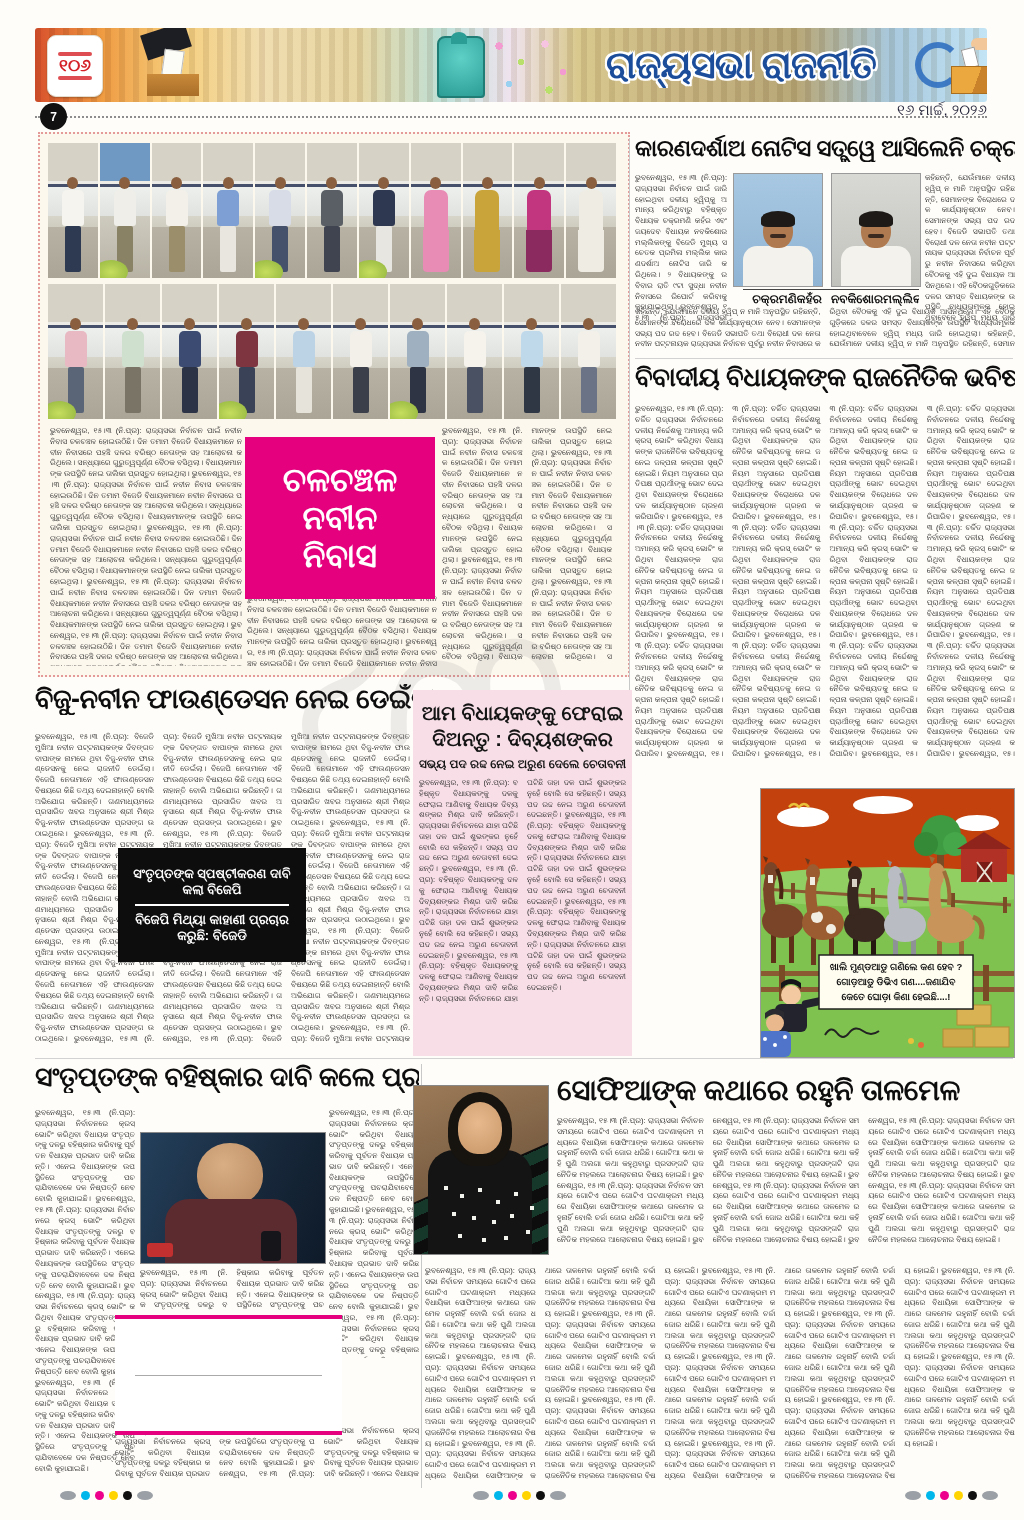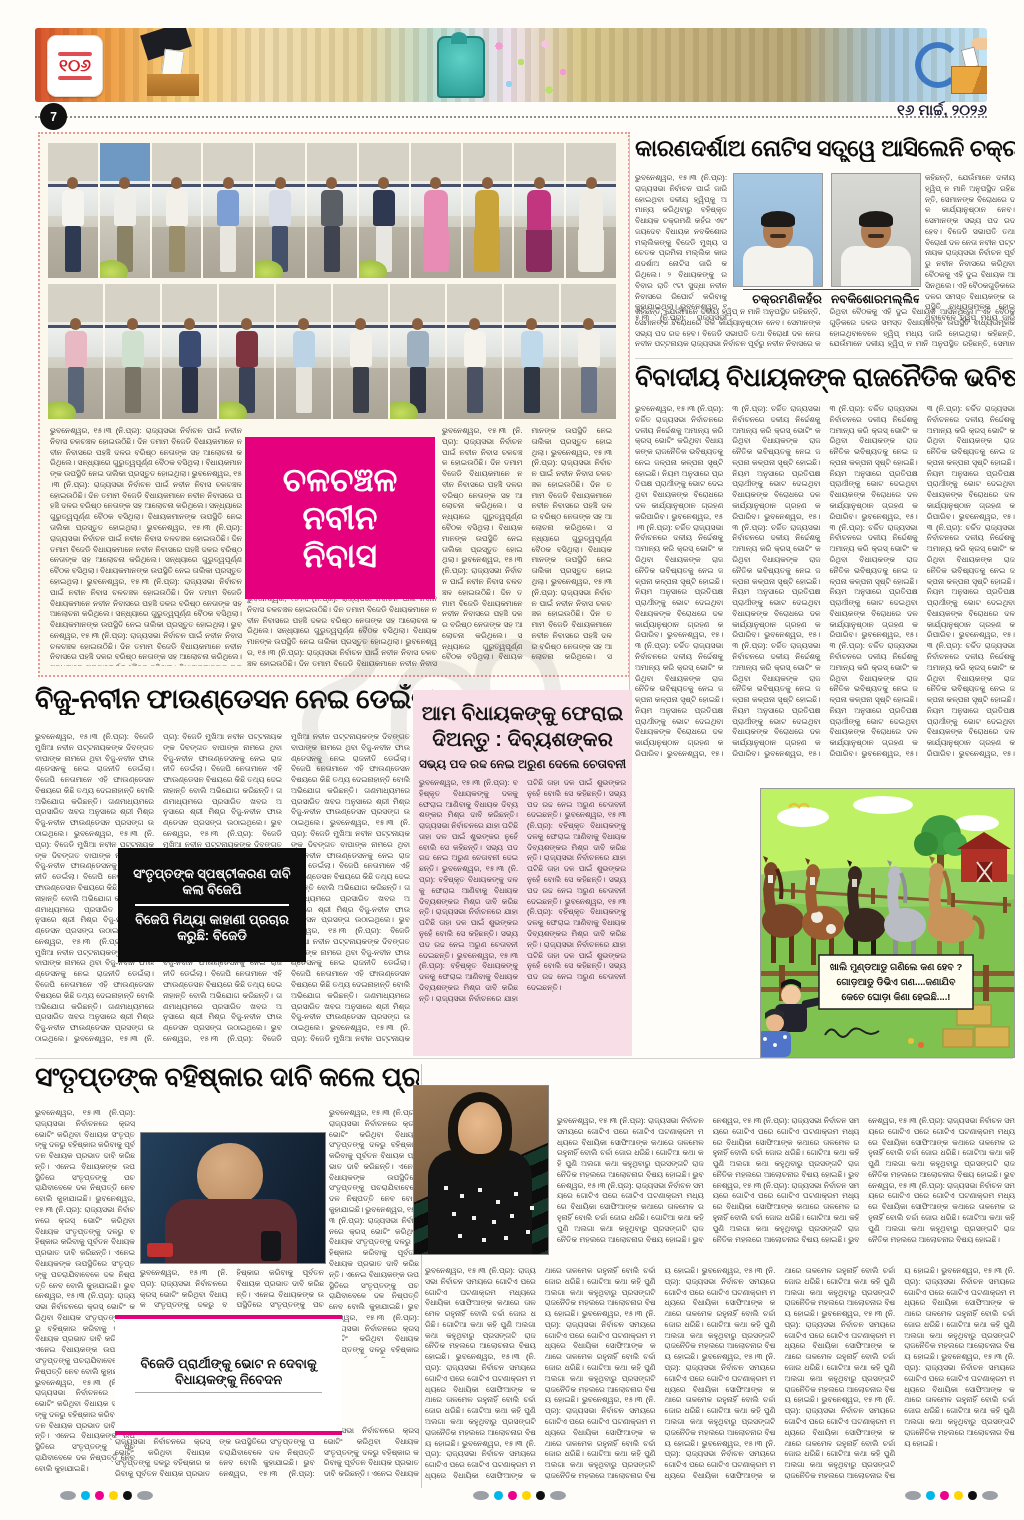--- a/index.html
+++ b/index.html
@@ -50,21 +50,21 @@
   .hand-r{left:936px;top:10px;width:34px;height:12px;background:#f2c79a;border-radius:6px}
   .hand-r:before{content:"";position:absolute;right:-12px;top:-2px;width:14px;height:16px;background:#23232e}
   .slip-r{left:928px;top:20px;width:12px;height:18px;background:#fff;border:1px solid #999;transform:rotate(-14deg)}
   .ballotbox-r{left:916px;top:38px;width:40px;height:26px;background:linear-gradient(110deg,#eaa83e 60%,#c9822a 60%);
     border:1px solid #a96e20}
 
   
   .dotline{left:35px;top:116px;width:952px;border-top:2px dotted #8d8d8d}
   .pagenum{left:40px;top:103px;width:27px;height:27px;background:#111;border-radius:50%;color:#fff;
     font-size:12px;font-weight:700;display:flex;align-items:center;justify-content:center}
-  .dateline{left:760px;top:101px;width:227px;text-align:right;font-size:15px;font-weight:700;color:#1c1c33}
+  .dateline{left:760px;top:101px;width:227px;text-align:right;font-size:15px;font-weight:400;color:#1c1c33}
 
   
   .collagebox{left:38px;top:132px;width:588px;height:541px;background:#fdf8ee;border:2px dotted #e59a9a}
   .crow{position:absolute;left:8px;width:568px;height:135px;display:flex;gap:2px}
   .panel{flex:1;position:relative;overflow:hidden;
     background:linear-gradient(180deg,#d6d2c6 0%,#d6d2c6 28%,#ecebe6 28%,#f2f1ec 52%,#d9d6cc 52%,#cfccc0 62%,#b7b2a4 62%,#aaa596 100%)}
   .panel .car{position:absolute;left:-4px;right:-4px;top:30%;height:22%;background:linear-gradient(#eef0ee,#dfe2df);
     border-top:3px solid #46506a;border-radius:4px}
   .fig{position:absolute;left:50%;bottom:6px;transform:translateX(-50%);display:flex;flex-direction:column;align-items:center}
   .fig .head{width:11px;height:12px;border-radius:50%;background:#8a5f3f}
@@ -101,21 +101,21 @@
   .pinkpanel .sub{margin-top:5px;text-align:center;font-size:12px;font-weight:700;color:#141414;white-space:nowrap;overflow:hidden}
 
   
   .magbox{left:115px;top:1315px;width:215px;height:106px;background:#fff;
     border-top:4px solid #e5007d;border-bottom:4px solid #e5007d;
     display:flex;flex-direction:column;justify-content:center;text-align:center;padding:3px 6px;gap:3px}
   .magbox .cell{font-size:13px;font-weight:700;color:#111;line-height:1.25}
   .magbox .div{height:1px;background:#aaa;margin:1px 14px}
 
   
-  .cartoon{left:760px;top:788px;width:253px;height:268px;border:1px solid #9a9a9a;overflow:hidden;background:#bef264}
+  .cartoon{left:760px;top:788px;width:253px;height:268px;border:1px solid #9a9a9a;overflow:hidden;background:#c2410c}
 
   
   .photo-prabhat{left:140px;top:1132px;width:184px;height:130px;border:1px solid #888;
     background:linear-gradient(115deg,#24405c 0%,#18293c 55%,#0e1a28 100%);overflow:hidden}
   .photo-prabhat .bald{position:absolute;left:56px;top:10px;width:66px;height:62px;border-radius:50% 50% 46% 46%;
     background:radial-gradient(circle at 40% 35%,#d9ae84,#b88960)}
   .photo-prabhat .shirt{position:absolute;left:24px;top:66px;width:132px;height:64px;border-radius:24px 24px 0 0;background:#5c2b30}
   .photo-prabhat .mic1{position:absolute;left:6px;bottom:6px;width:26px;height:14px;background:#c23030;border-radius:3px}
   .photo-prabhat .mic2{position:absolute;left:120px;bottom:2px;width:20px;height:30px;background:#15151a;border-radius:4px}
   .photo-sofia{left:413px;top:1085px;width:134px;height:168px;border:1px solid #888;
@@ -146,20 +146,21 @@
   <div class="abs edition-badge">
     <div class="bar"></div>
     <div class="num">୧୦୬</div>
     <div class="bar"></div>
   </div>
   <div class="abs sleeve"></div>
   <div class="abs slip"></div>
   <div class="abs ballotbox-l"></div>
   <div class="abs emblem"></div>
   <div class="abs florals"></div>
+  <div class="abs banner-title">ରାଜ୍ୟସଭା ରାଜନୀତି</div>
   <div class="abs swirl"></div>
   <div class="abs hand-r"></div>
   <div class="abs slip-r"></div>
   <div class="abs ballotbox-r"></div>
 </div>
 
 <div class="abs dotline"></div>
 <div class="abs pagenum">7</div>
 <div class="abs dateline">୧୬ ମାର୍ଚ୍ଚ, ୨୦୨୬</div>
 
@@ -523,27 +524,27 @@
   <div class="abs bt c2" style="left:105px;top:206px;width:184px;height:44px">ଭୁବନେଶ୍ୱର, ୧୫।୩ (ନି.ପ୍ର): ରାଜ୍ୟସଭା ନିର୍ବାଚନରେ କ୍ରସ୍ ଭୋଟିଂ କରିଥିବା ବିଧାୟକ ସଂତୃପ୍ତଙ୍କୁ ଦଳରୁ ବହିଷ୍କାର କରିବାକୁ ପୂର୍ବତନ ବିଧାୟକ ପ୍ରଭାତ ଦାବି କରିଛନ୍ତି। ଏନେଇ ବିଧାୟକଙ୍କ ଉପସ୍ଥିତିରେ ସଂତୃପ୍ତଙ୍କୁ ପଚରାଯିବାବେଳେ ଦଳ ନିଷ୍ପତ୍ତି ନେବ ବୋଲି କୁହାଯାଇଛି।</div>
   <div class="abs bt c3" style="left:80px;top:364px;width:304px;height:58px">ଭୁବନେଶ୍ୱର, ୧୫।୩ (ନି.ପ୍ର): ରାଜ୍ୟସଭା ନିର୍ବାଚନରେ କ୍ରସ୍ ଭୋଟିଂ କରିଥିବା ବିଧାୟକ ସଂତୃପ୍ତଙ୍କୁ ଦଳରୁ ବହିଷ୍କାର କରିବାକୁ ପୂର୍ବତନ ବିଧାୟକ ପ୍ରଭାତ ଦାବି କରିଛନ୍ତି। ଏନେଇ ବିଧାୟକଙ୍କ ଉପସ୍ଥିତିରେ ସଂତୃପ୍ତଙ୍କୁ ପଚରାଯିବାବେଳେ ଦଳ ନିଷ୍ପତ୍ତି ନେବ ବୋଲି କୁହାଯାଇଛି। ଭୁବନେଶ୍ୱର, ୧୫।୩ (ନି.ପ୍ର): ରାଜ୍ୟସଭା ନିର୍ବାଚନରେ କ୍ରସ୍ ଭୋଟିଂ କରିଥିବା ବିଧାୟକ ସଂତୃପ୍ତଙ୍କୁ ଦଳରୁ ବହିଷ୍କାର କରିବାକୁ ପୂର୍ବତନ ବିଧାୟକ ପ୍ରଭାତ ଦାବି କରିଛନ୍ତି। ଏନେଇ ବିଧାୟକଙ୍କ ଉପସ୍ଥିତିରେ ସଂତୃପ୍ତଙ୍କୁ ପଚରାଯିବାବେଳେ ଦଳ ନିଷ୍ପତ୍ତି ନେବ ବୋଲି କୁହାଯାଇଛି। ଭୁବନେଶ୍ୱର, ୧୫।୩ (ନି.ପ୍ର): ରାଜ୍ୟସଭା ନିର୍ବାଚନରେ କ୍ରସ୍ ଭୋଟିଂ କରିଥିବା ବିଧାୟକ ସଂତୃପ୍ତଙ୍କୁ ଦଳରୁ ବହିଷ୍କାର କରିବାକୁ ପୂର୍ବତନ ବିଧାୟକ ପ୍ରଭାତ ଦାବି କରିଛନ୍ତି। ଏନେଇ ବିଧାୟକଙ୍କ ଉପସ୍ଥିତିରେ ସଂତୃପ୍ତଙ୍କୁ ପଚରାଯିବାବେଳେ ଦଳ ନିଷ୍ପତ୍ତି ନେବ ବୋଲି କୁହାଯାଇଛି।</div>
 </div>
 <div class="abs photo-prabhat">
   <div class="bald"></div>
   <div class="shirt"></div>
   <div class="mic1"></div>
   <div class="mic2"></div>
 </div>
 <div class="abs magbox">
-  <div class="cell">ବିଜେଡି ପ୍ରାର୍ଥୀଙ୍କୁ ଭୋଟ ନ ଦେବାକୁ ବିଧାୟକଙ୍କୁ ନିବେଦନ</div>
   <div class="div"></div>
 </div>
 
 <div class="abs vrule" style="left:421px;top:1064px;height:424px"></div>
 
 <div class="abs" style="left:425px;top:1062px;width:590px;height:428px">
+  <div class="hl" style="left:132px;top:12px;position:absolute;font-size:29px;width:458px">ସୋଫିଆଙ୍କ କଥାରେ ରହୁନି ତାଳମେଳ</div>
   <div class="abs bt c3" style="left:132px;top:54px;width:458px;height:144px">ଭୁବନେଶ୍ୱର, ୧୫।୩ (ନି.ପ୍ର): ରାଜ୍ୟସଭା ନିର୍ବାଚନ ସମୟରେ ଗୋଟିଏ ପରେ ଗୋଟିଏ ଘଟଣାକ୍ରମ ମଧ୍ୟରେ ବିଧାୟିକା ସୋଫିଆଙ୍କ କଥାରେ ତାଳମେଳ ରହୁନାହିଁ ବୋଲି ଚର୍ଚ୍ଚା ଜୋର ଧରିଛି। ଗୋଟିଆ କଥା କହି ପୁଣି ଅଲଗା କଥା କହୁଥିବାରୁ ପ୍ରସଙ୍ଗଟି ରାଜନୈତିକ ମହଲରେ ଆଲୋଚନାର ବିଷୟ ହୋଇଛି। ଭୁବନେଶ୍ୱର, ୧୫।୩ (ନି.ପ୍ର): ରାଜ୍ୟସଭା ନିର୍ବାଚନ ସମୟରେ ଗୋଟିଏ ପରେ ଗୋଟିଏ ଘଟଣାକ୍ରମ ମଧ୍ୟରେ ବିଧାୟିକା ସୋଫିଆଙ୍କ କଥାରେ ତାଳମେଳ ରହୁନାହିଁ ବୋଲି ଚର୍ଚ୍ଚା ଜୋର ଧରିଛି। ଗୋଟିଆ କଥା କହି ପୁଣି ଅଲଗା କଥା କହୁଥିବାରୁ ପ୍ରସଙ୍ଗଟି ରାଜନୈତିକ ମହଲରେ ଆଲୋଚନାର ବିଷୟ ହୋଇଛି। ଭୁବନେଶ୍ୱର, ୧୫।୩ (ନି.ପ୍ର): ରାଜ୍ୟସଭା ନିର୍ବାଚନ ସମୟରେ ଗୋଟିଏ ପରେ ଗୋଟିଏ ଘଟଣାକ୍ରମ ମଧ୍ୟରେ ବିଧାୟିକା ସୋଫିଆଙ୍କ କଥାରେ ତାଳମେଳ ରହୁନାହିଁ ବୋଲି ଚର୍ଚ୍ଚା ଜୋର ଧରିଛି। ଗୋଟିଆ କଥା କହି ପୁଣି ଅଲଗା କଥା କହୁଥିବାରୁ ପ୍ରସଙ୍ଗଟି ରାଜନୈତିକ ମହଲରେ ଆଲୋଚନାର ବିଷୟ ହୋଇଛି। ଭୁବନେଶ୍ୱର, ୧୫।୩ (ନି.ପ୍ର): ରାଜ୍ୟସଭା ନିର୍ବାଚନ ସମୟରେ ଗୋଟିଏ ପରେ ଗୋଟିଏ ଘଟଣାକ୍ରମ ମଧ୍ୟରେ ବିଧାୟିକା ସୋଫିଆଙ୍କ କଥାରେ ତାଳମେଳ ରହୁନାହିଁ ବୋଲି ଚର୍ଚ୍ଚା ଜୋର ଧରିଛି। ଗୋଟିଆ କଥା କହି ପୁଣି ଅଲଗା କଥା କହୁଥିବାରୁ ପ୍ରସଙ୍ଗଟି ରାଜନୈତିକ ମହଲରେ ଆଲୋଚନାର ବିଷୟ ହୋଇଛି। ଭୁବନେଶ୍ୱର, ୧୫।୩ (ନି.ପ୍ର): ରାଜ୍ୟସଭା ନିର୍ବାଚନ ସମୟରେ ଗୋଟିଏ ପରେ ଗୋଟିଏ ଘଟଣାକ୍ରମ ମଧ୍ୟରେ ବିଧାୟିକା ସୋଫିଆଙ୍କ କଥାରେ ତାଳମେଳ ରହୁନାହିଁ ବୋଲି ଚର୍ଚ୍ଚା ଜୋର ଧରିଛି। ଗୋଟିଆ କଥା କହି ପୁଣି ଅଲଗା କଥା କହୁଥିବାରୁ ପ୍ରସଙ୍ଗଟି ରାଜନୈତିକ ମହଲରେ ଆଲୋଚନାର ବିଷୟ ହୋଇଛି। ଭୁବନେଶ୍ୱର, ୧୫।୩ (ନି.ପ୍ର): ରାଜ୍ୟସଭା ନିର୍ବାଚନ ସମୟରେ ଗୋଟିଏ ପରେ ଗୋଟିଏ ଘଟଣାକ୍ରମ ମଧ୍ୟରେ ବିଧାୟିକା ସୋଫିଆଙ୍କ କଥାରେ ତାଳମେଳ ରହୁନାହିଁ ବୋଲି ଚର୍ଚ୍ଚା ଜୋର ଧରିଛି। ଗୋଟିଆ କଥା କହି ପୁଣି ଅଲଗା କଥା କହୁଥିବାରୁ ପ୍ରସଙ୍ଗଟି ରାଜନୈତିକ ମହଲରେ ଆଲୋଚନାର ବିଷୟ ହୋଇଛି।</div>
   <div class="abs bt c5" style="left:0;top:204px;width:590px;height:220px">ଭୁବନେଶ୍ୱର, ୧୫।୩ (ନି.ପ୍ର): ରାଜ୍ୟସଭା ନିର୍ବାଚନ ସମୟରେ ଗୋଟିଏ ପରେ ଗୋଟିଏ ଘଟଣାକ୍ରମ ମଧ୍ୟରେ ବିଧାୟିକା ସୋଫିଆଙ୍କ କଥାରେ ତାଳମେଳ ରହୁନାହିଁ ବୋଲି ଚର୍ଚ୍ଚା ଜୋର ଧରିଛି। ଗୋଟିଆ କଥା କହି ପୁଣି ଅଲଗା କଥା କହୁଥିବାରୁ ପ୍ରସଙ୍ଗଟି ରାଜନୈତିକ ମହଲରେ ଆଲୋଚନାର ବିଷୟ ହୋଇଛି। ଭୁବନେଶ୍ୱର, ୧୫।୩ (ନି.ପ୍ର): ରାଜ୍ୟସଭା ନିର୍ବାଚନ ସମୟରେ ଗୋଟିଏ ପରେ ଗୋଟିଏ ଘଟଣାକ୍ରମ ମଧ୍ୟରେ ବିଧାୟିକା ସୋଫିଆଙ୍କ କଥାରେ ତାଳମେଳ ରହୁନାହିଁ ବୋଲି ଚର୍ଚ୍ଚା ଜୋର ଧରିଛି। ଗୋଟିଆ କଥା କହି ପୁଣି ଅଲଗା କଥା କହୁଥିବାରୁ ପ୍ରସଙ୍ଗଟି ରାଜନୈତିକ ମହଲରେ ଆଲୋଚନାର ବିଷୟ ହୋଇଛି। ଭୁବନେଶ୍ୱର, ୧୫।୩ (ନି.ପ୍ର): ରାଜ୍ୟସଭା ନିର୍ବାଚନ ସମୟରେ ଗୋଟିଏ ପରେ ଗୋଟିଏ ଘଟଣାକ୍ରମ ମଧ୍ୟରେ ବିଧାୟିକା ସୋଫିଆଙ୍କ କଥାରେ ତାଳମେଳ ରହୁନାହିଁ ବୋଲି ଚର୍ଚ୍ଚା ଜୋର ଧରିଛି। ଗୋଟିଆ କଥା କହି ପୁଣି ଅଲଗା କଥା କହୁଥିବାରୁ ପ୍ରସଙ୍ଗଟି ରାଜନୈତିକ ମହଲରେ ଆଲୋଚନାର ବିଷୟ ହୋଇଛି। ଭୁବନେଶ୍ୱର, ୧୫।୩ (ନି.ପ୍ର): ରାଜ୍ୟସଭା ନିର୍ବାଚନ ସମୟରେ ଗୋଟିଏ ପରେ ଗୋଟିଏ ଘଟଣାକ୍ରମ ମଧ୍ୟରେ ବିଧାୟିକା ସୋଫିଆଙ୍କ କଥାରେ ତାଳମେଳ ରହୁନାହିଁ ବୋଲି ଚର୍ଚ୍ଚା ଜୋର ଧରିଛି। ଗୋଟିଆ କଥା କହି ପୁଣି ଅଲଗା କଥା କହୁଥିବାରୁ ପ୍ରସଙ୍ଗଟି ରାଜନୈତିକ ମହଲରେ ଆଲୋଚନାର ବିଷୟ ହୋଇଛି। ଭୁବନେଶ୍ୱର, ୧୫।୩ (ନି.ପ୍ର): ରାଜ୍ୟସଭା ନିର୍ବାଚନ ସମୟରେ ଗୋଟିଏ ପରେ ଗୋଟିଏ ଘଟଣାକ୍ରମ ମଧ୍ୟରେ ବିଧାୟିକା ସୋଫିଆଙ୍କ କଥାରେ ତାଳମେଳ ରହୁନାହିଁ ବୋଲି ଚର୍ଚ୍ଚା ଜୋର ଧରିଛି। ଗୋଟିଆ କଥା କହି ପୁଣି ଅଲଗା କଥା କହୁଥିବାରୁ ପ୍ରସଙ୍ଗଟି ରାଜନୈତିକ ମହଲରେ ଆଲୋଚନାର ବିଷୟ ହୋଇଛି। ଭୁବନେଶ୍ୱର, ୧୫।୩ (ନି.ପ୍ର): ରାଜ୍ୟସଭା ନିର୍ବାଚନ ସମୟରେ ଗୋଟିଏ ପରେ ଗୋଟିଏ ଘଟଣାକ୍ରମ ମଧ୍ୟରେ ବିଧାୟିକା ସୋଫିଆଙ୍କ କଥାରେ ତାଳମେଳ ରହୁନାହିଁ ବୋଲି ଚର୍ଚ୍ଚା ଜୋର ଧରିଛି। ଗୋଟିଆ କଥା କହି ପୁଣି ଅଲଗା କଥା କହୁଥିବାରୁ ପ୍ରସଙ୍ଗଟି ରାଜନୈତିକ ମହଲରେ ଆଲୋଚନାର ବିଷୟ ହୋଇଛି। ଭୁବନେଶ୍ୱର, ୧୫।୩ (ନି.ପ୍ର): ରାଜ୍ୟସଭା ନିର୍ବାଚନ ସମୟରେ ଗୋଟିଏ ପରେ ଗୋଟିଏ ଘଟଣାକ୍ରମ ମଧ୍ୟରେ ବିଧାୟିକା ସୋଫିଆଙ୍କ କଥାରେ ତାଳମେଳ ରହୁନାହିଁ ବୋଲି ଚର୍ଚ୍ଚା ଜୋର ଧରିଛି। ଗୋଟିଆ କଥା କହି ପୁଣି ଅଲଗା କଥା କହୁଥିବାରୁ ପ୍ରସଙ୍ଗଟି ରାଜନୈତିକ ମହଲରେ ଆଲୋଚନାର ବିଷୟ ହୋଇଛି। ଭୁବନେଶ୍ୱର, ୧୫।୩ (ନି.ପ୍ର): ରାଜ୍ୟସଭା ନିର୍ବାଚନ ସମୟରେ ଗୋଟିଏ ପରେ ଗୋଟିଏ ଘଟଣାକ୍ରମ ମଧ୍ୟରେ ବିଧାୟିକା ସୋଫିଆଙ୍କ କଥାରେ ତାଳମେଳ ରହୁନାହିଁ ବୋଲି ଚର୍ଚ୍ଚା ଜୋର ଧରିଛି। ଗୋଟିଆ କଥା କହି ପୁଣି ଅଲଗା କଥା କହୁଥିବାରୁ ପ୍ରସଙ୍ଗଟି ରାଜନୈତିକ ମହଲରେ ଆଲୋଚନାର ବିଷୟ ହୋଇଛି। ଭୁବନେଶ୍ୱର, ୧୫।୩ (ନି.ପ୍ର): ରାଜ୍ୟସଭା ନିର୍ବାଚନ ସମୟରେ ଗୋଟିଏ ପରେ ଗୋଟିଏ ଘଟଣାକ୍ରମ ମଧ୍ୟରେ ବିଧାୟିକା ସୋଫିଆଙ୍କ କଥାରେ ତାଳମେଳ ରହୁନାହିଁ ବୋଲି ଚର୍ଚ୍ଚା ଜୋର ଧରିଛି। ଗୋଟିଆ କଥା କହି ପୁଣି ଅଲଗା କଥା କହୁଥିବାରୁ ପ୍ରସଙ୍ଗଟି ରାଜନୈତିକ ମହଲରେ ଆଲୋଚନାର ବିଷୟ ହୋଇଛି। ଭୁବନେଶ୍ୱର, ୧୫।୩ (ନି.ପ୍ର): ରାଜ୍ୟସଭା ନିର୍ବାଚନ ସମୟରେ ଗୋଟିଏ ପରେ ଗୋଟିଏ ଘଟଣାକ୍ରମ ମଧ୍ୟରେ ବିଧାୟିକା ସୋଫିଆଙ୍କ କଥାରେ ତାଳମେଳ ରହୁନାହିଁ ବୋଲି ଚର୍ଚ୍ଚା ଜୋର ଧରିଛି। ଗୋଟିଆ କଥା କହି ପୁଣି ଅଲଗା କଥା କହୁଥିବାରୁ ପ୍ରସଙ୍ଗଟି ରାଜନୈତିକ ମହଲରେ ଆଲୋଚନାର ବିଷୟ ହୋଇଛି। ଭୁବନେଶ୍ୱର, ୧୫।୩ (ନି.ପ୍ର): ରାଜ୍ୟସଭା ନିର୍ବାଚନ ସମୟରେ ଗୋଟିଏ ପରେ ଗୋଟିଏ ଘଟଣାକ୍ରମ ମଧ୍ୟରେ ବିଧାୟିକା ସୋଫିଆଙ୍କ କଥାରେ ତାଳମେଳ ରହୁନାହିଁ ବୋଲି ଚର୍ଚ୍ଚା ଜୋର ଧରିଛି। ଗୋଟିଆ କଥା କହି ପୁଣି ଅଲଗା କଥା କହୁଥିବାରୁ ପ୍ରସଙ୍ଗଟି ରାଜନୈତିକ ମହଲରେ ଆଲୋଚନାର ବିଷୟ ହୋଇଛି। ଭୁବନେଶ୍ୱର, ୧୫।୩ (ନି.ପ୍ର): ରାଜ୍ୟସଭା ନିର୍ବାଚନ ସମୟରେ ଗୋଟିଏ ପରେ ଗୋଟିଏ ଘଟଣାକ୍ରମ ମଧ୍ୟରେ ବିଧାୟିକା ସୋଫିଆଙ୍କ କଥାରେ ତାଳମେଳ ରହୁନାହିଁ ବୋଲି ଚର୍ଚ୍ଚା ଜୋର ଧରିଛି। ଗୋଟିଆ କଥା କହି ପୁଣି ଅଲଗା କଥା କହୁଥିବାରୁ ପ୍ରସଙ୍ଗଟି ରାଜନୈତିକ ମହଲରେ ଆଲୋଚନାର ବିଷୟ ହୋଇଛି।</div>
 </div>
 <div class="abs photo-sofia">
   <div class="saree"></div>
   <div class="blouse"></div>
   <div class="hair"></div>
   <div class="face"></div>
   <div class="dots"></div>
 </div>

